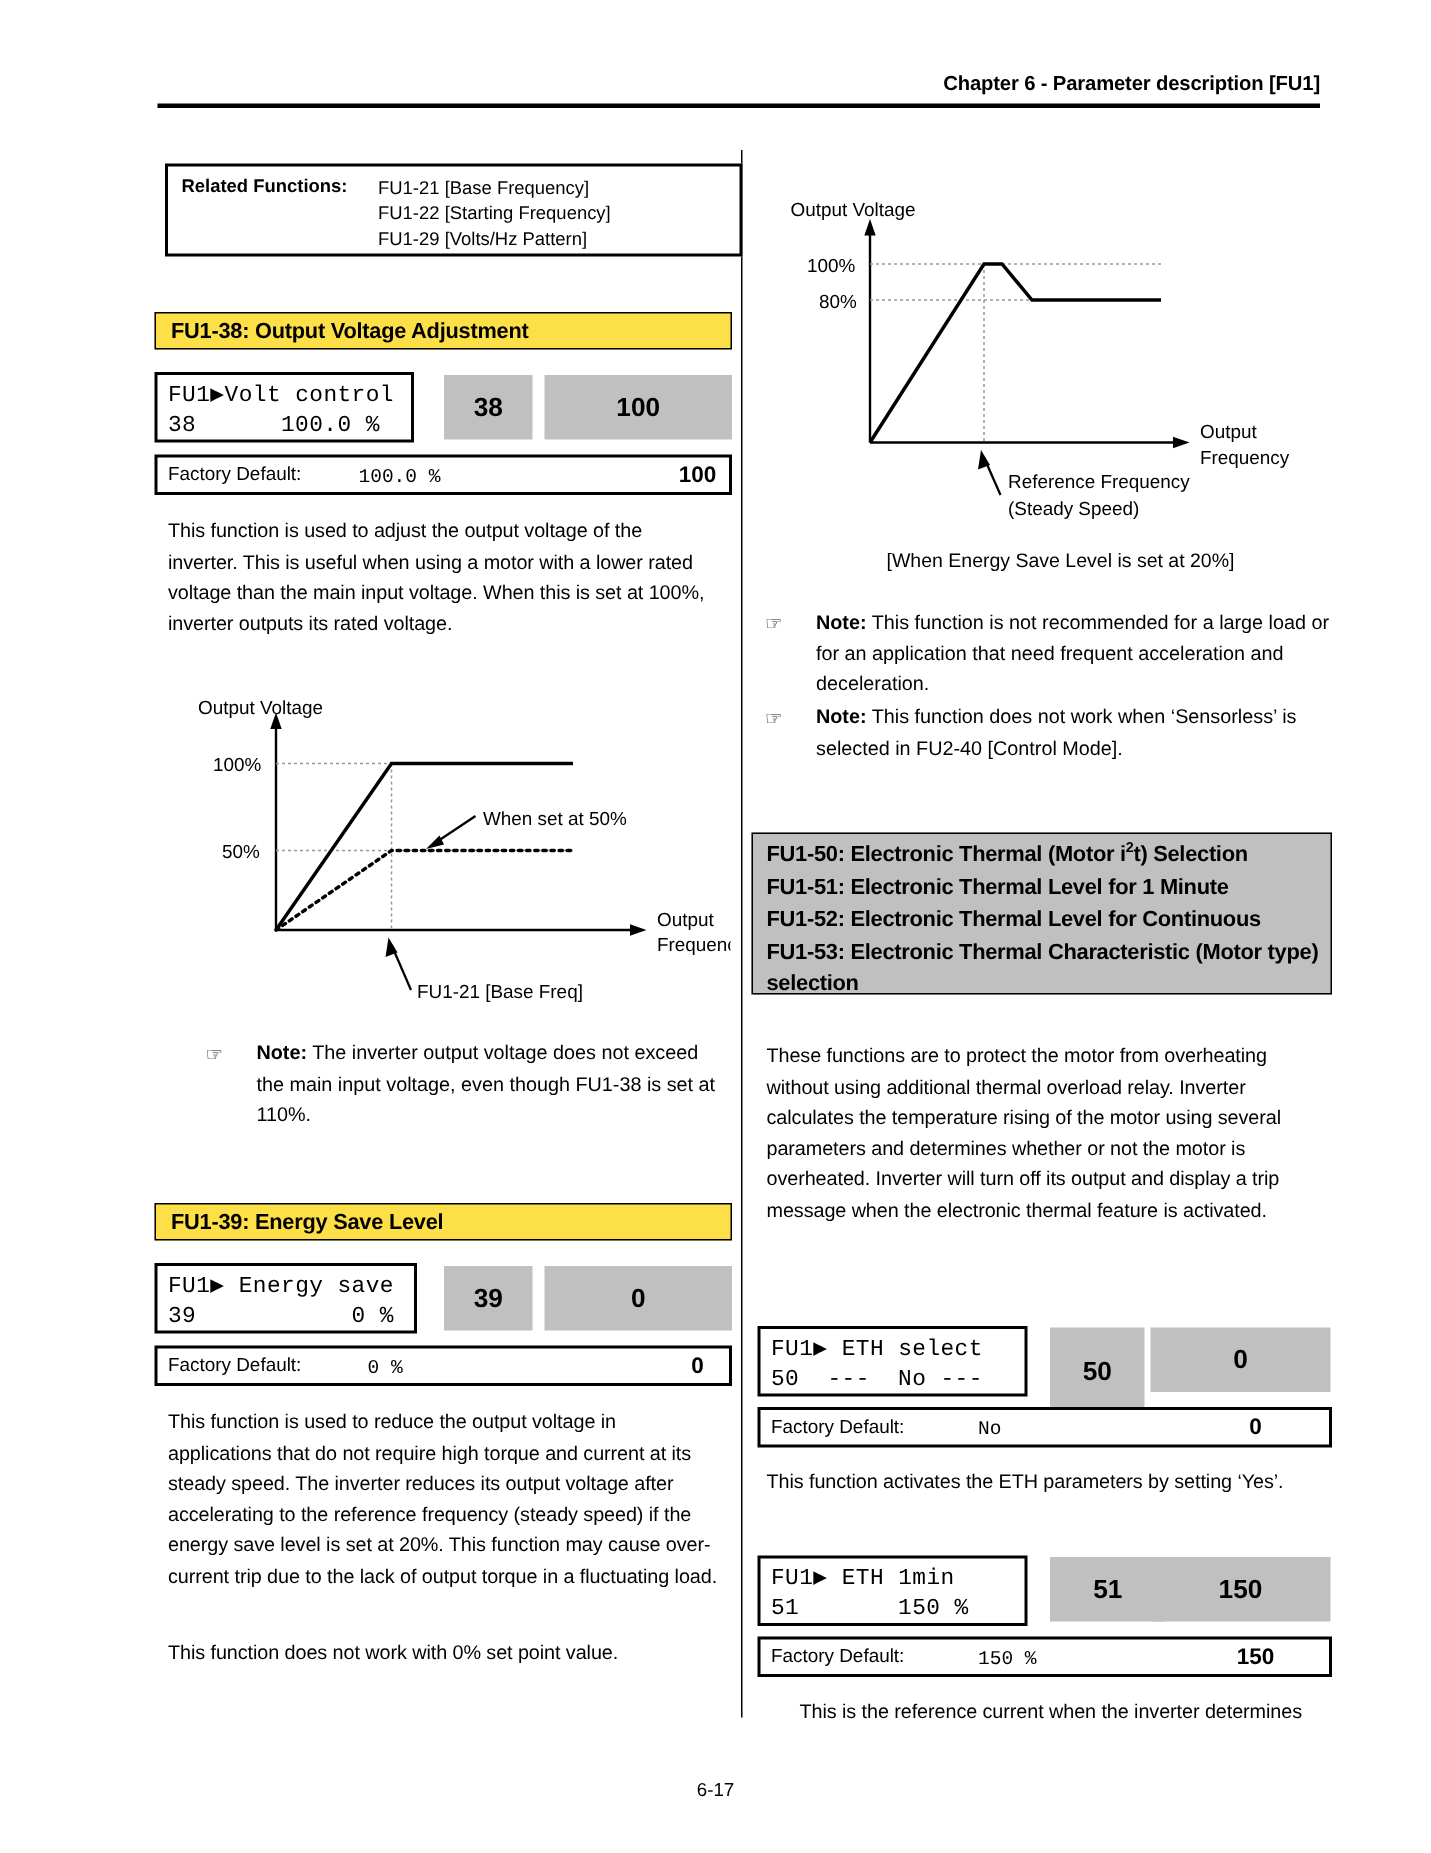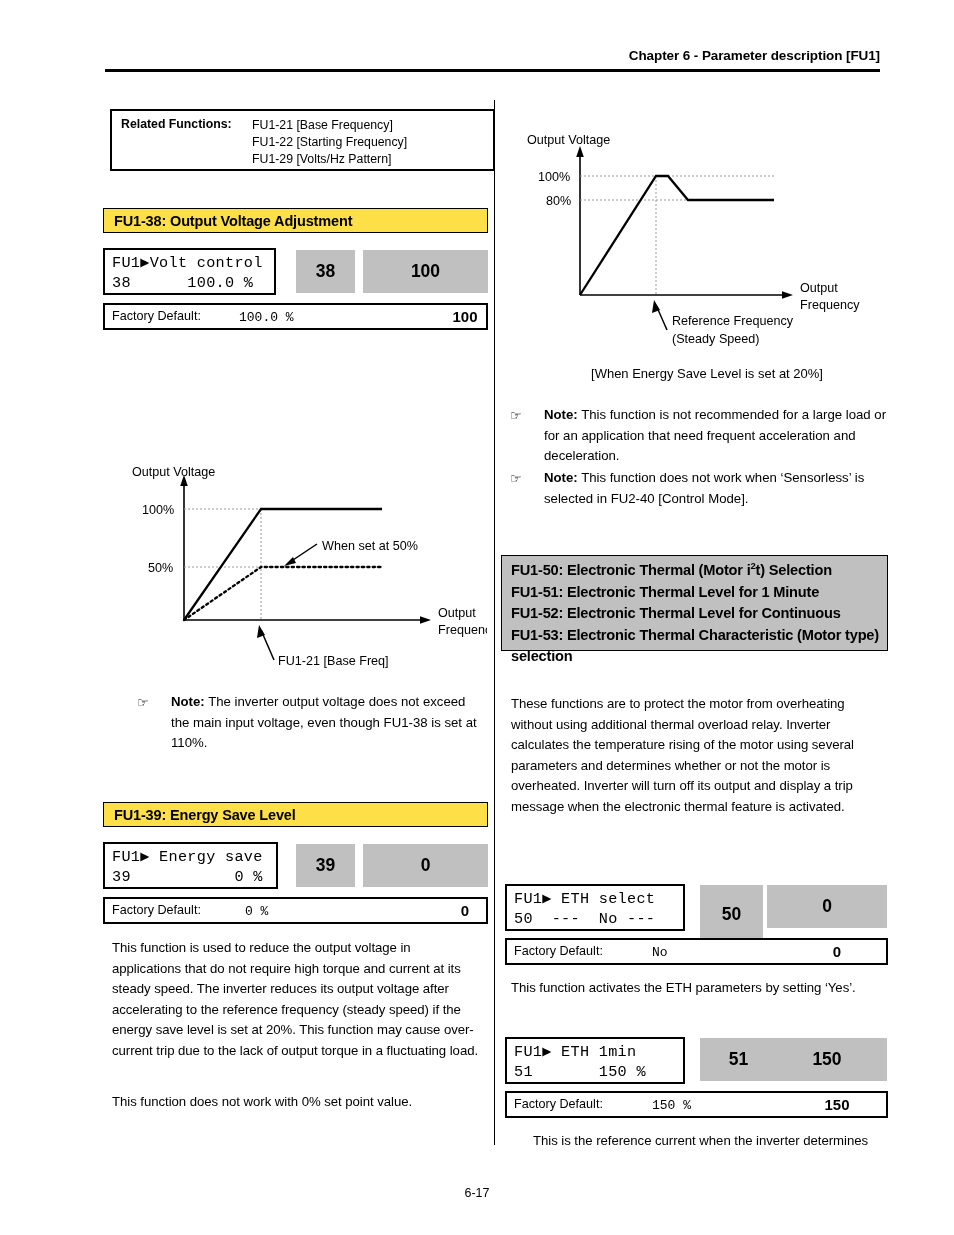--- a/index.html
+++ b/index.html
@@ -50,21 +50,21 @@
     font-size: 14.5px; font-weight: bold; letter-spacing: -0.15px;
   }
   .sect span { position: absolute; left: 10px; }
   .sect-38 { left: 103px; top: 208px; width: 385px; height: 25px; }
   .sect-38 span { top: 4px; }
   .sect-39 { left: 103px; top: 802px; width: 385px; height: 25px; }
   .sect-39 span { top: 4px; }
 
   
   .sect-multi {
-    position: absolute; left: 501px; top: 555px; width: 387px; height: 96px;
+    position: absolute; left: 501px; top: 555px; width: 387px; height: 108px;
     background: #c0c0c0; border: 1.5px solid #000;
     padding: 4px 8px 0 9px;
     font-size: 14.6px; font-weight: bold; line-height: 21.5px;
     letter-spacing: -0.2px;
   }
   .sect-multi sup { font-size: 9.5px; vertical-align: super; line-height: 0; }
 
   
   .kp-disp {
     position: absolute; border: 2px solid #000; background: #fff;
@@ -149,20 +149,21 @@
   <div class="kp-disp" style="left:103px; top:248px; width:173px; height:47px;"><span>FU1▶Volt control</span><br><span>38      100.0 %</span></div>
   <div class="kp-code" style="left:296px; top:250px; width:59px; height:43px;">38</div>
   <div class="kp-val" style="left:363px; top:250px; width:125px; height:43px;">100</div>
 
   <div class="fd-row" style="left:103px; top:303px; width:385px; height:27px;">
     <div class="fd-label">Factory Default:</div>
     <div class="fd-mono" style="left:134px;">100.0 %</div>
     <div class="fd-num" style="left:330px; width:60px;">100</div>
   </div>
 
+  <div class="para" style="left:112px; top:344px; width:360px;">This function is used to adjust the output voltage of the inverter. This is useful when using a motor with a lower rated voltage than the main input voltage. When this is set at 100%, inverter outputs its rated voltage.</div>
 
   <div style="position:absolute; left:112px; top:462px; width:375px; height:215px;">
     <svg width="375" height="215" viewBox="0 0 375 215">
 
       <text class="g-label" x="20" y="14">Output Voltage</text>
 
       <line x1="72" y1="22" x2="72" y2="158" stroke="#000" stroke-width="1.6"></line>
       <polygon points="72,13 68.2,24 75.8,24" fill="#000"></polygon>
       <line x1="72" y1="158" x2="310" y2="158" stroke="#000" stroke-width="1.6"></line>
       <polygon points="319,158 308,154.2 308,161.8" fill="#000"></polygon>

